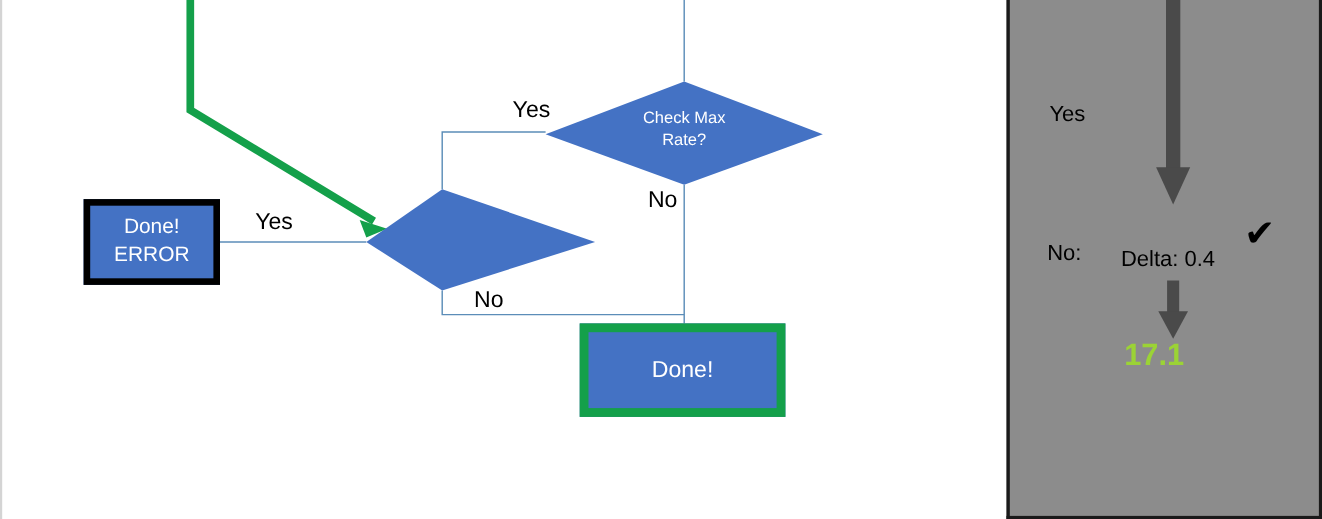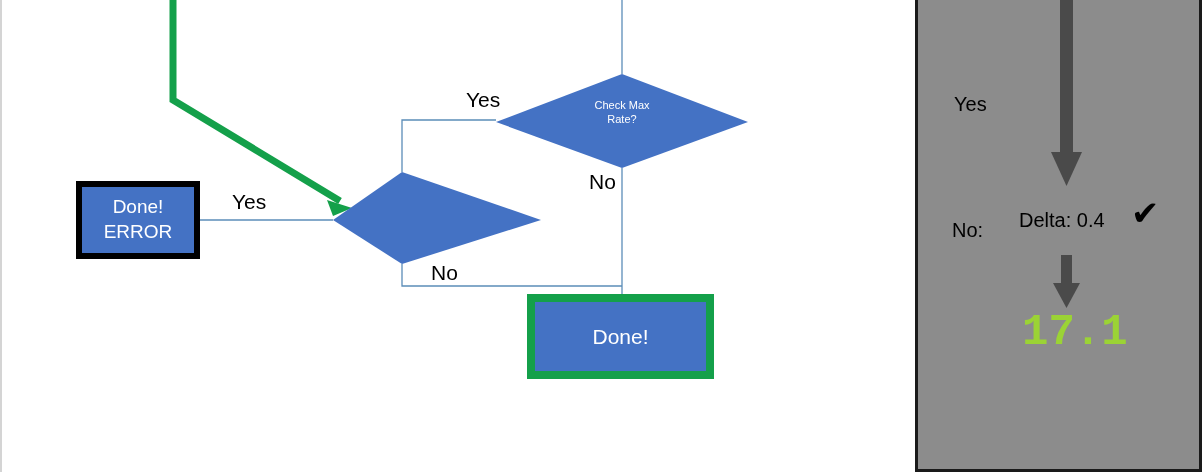--- a/index.html
+++ b/index.html
@@ -73,21 +73,21 @@
   .edge-label {
     position: absolute;
     color: #000000;
     font-size: 21px;
     white-space: nowrap;
   }
 
   .diamond-text {
     position: absolute;
     color: #ffffff;
-    font-size: 11px;
+    font-size: 15px;
     text-align: center;
     line-height: 1.30;
     white-space: pre-line;
   }
 
   
   .right-panel {
     position: absolute;
     left: 915px; top: 0;
     width: 287px; height: 472px;
@@ -100,24 +100,23 @@
   }
   .panel-text {
     position: absolute;
     color: #000000;
     font-size: 20px;
     white-space: nowrap;
   }
   .panel-value {
     position: absolute;
     color: #9BD335;
-    font-size: 44px;
+    font-size: 28px;
     font-weight: bold;
     white-space: nowrap;
-    font-family: Liberation Mono, monospace;
   }
   .panel-check {
     position: absolute;
     color: #000000;
     font-size: 34px;
     line-height: 1;
     white-space: nowrap;
   }
   .panel-svg {
     position: absolute;
@@ -186,20 +185,20 @@
       <g>
         <rect x="143" y="255" width="11" height="33" fill="#4a4a4a"></rect>
         <polygon points="135,283 162,283 148.5,308" fill="#4a4a4a"></polygon>
       </g>
     </svg>
 
     <div class="panel-text" style="left:36px; top:93px;">Yes</div>
 
     <div class="panel-text" style="left:34px; top:219px;">No:</div>
 
-    <div class="panel-text" style="left:101px; top:209px;">Delta: 0.4</div>
+    <div class="panel-text" style="left:101px; top:225px;">Delta: 0.4</div>
 
     <div class="panel-check" style="left:213px; top:196px;">✔</div>
 
     <div class="panel-value" style="left:104px; top:307px;">17.1</div>
   </div>
 
 </div>
 
 </body></html>

